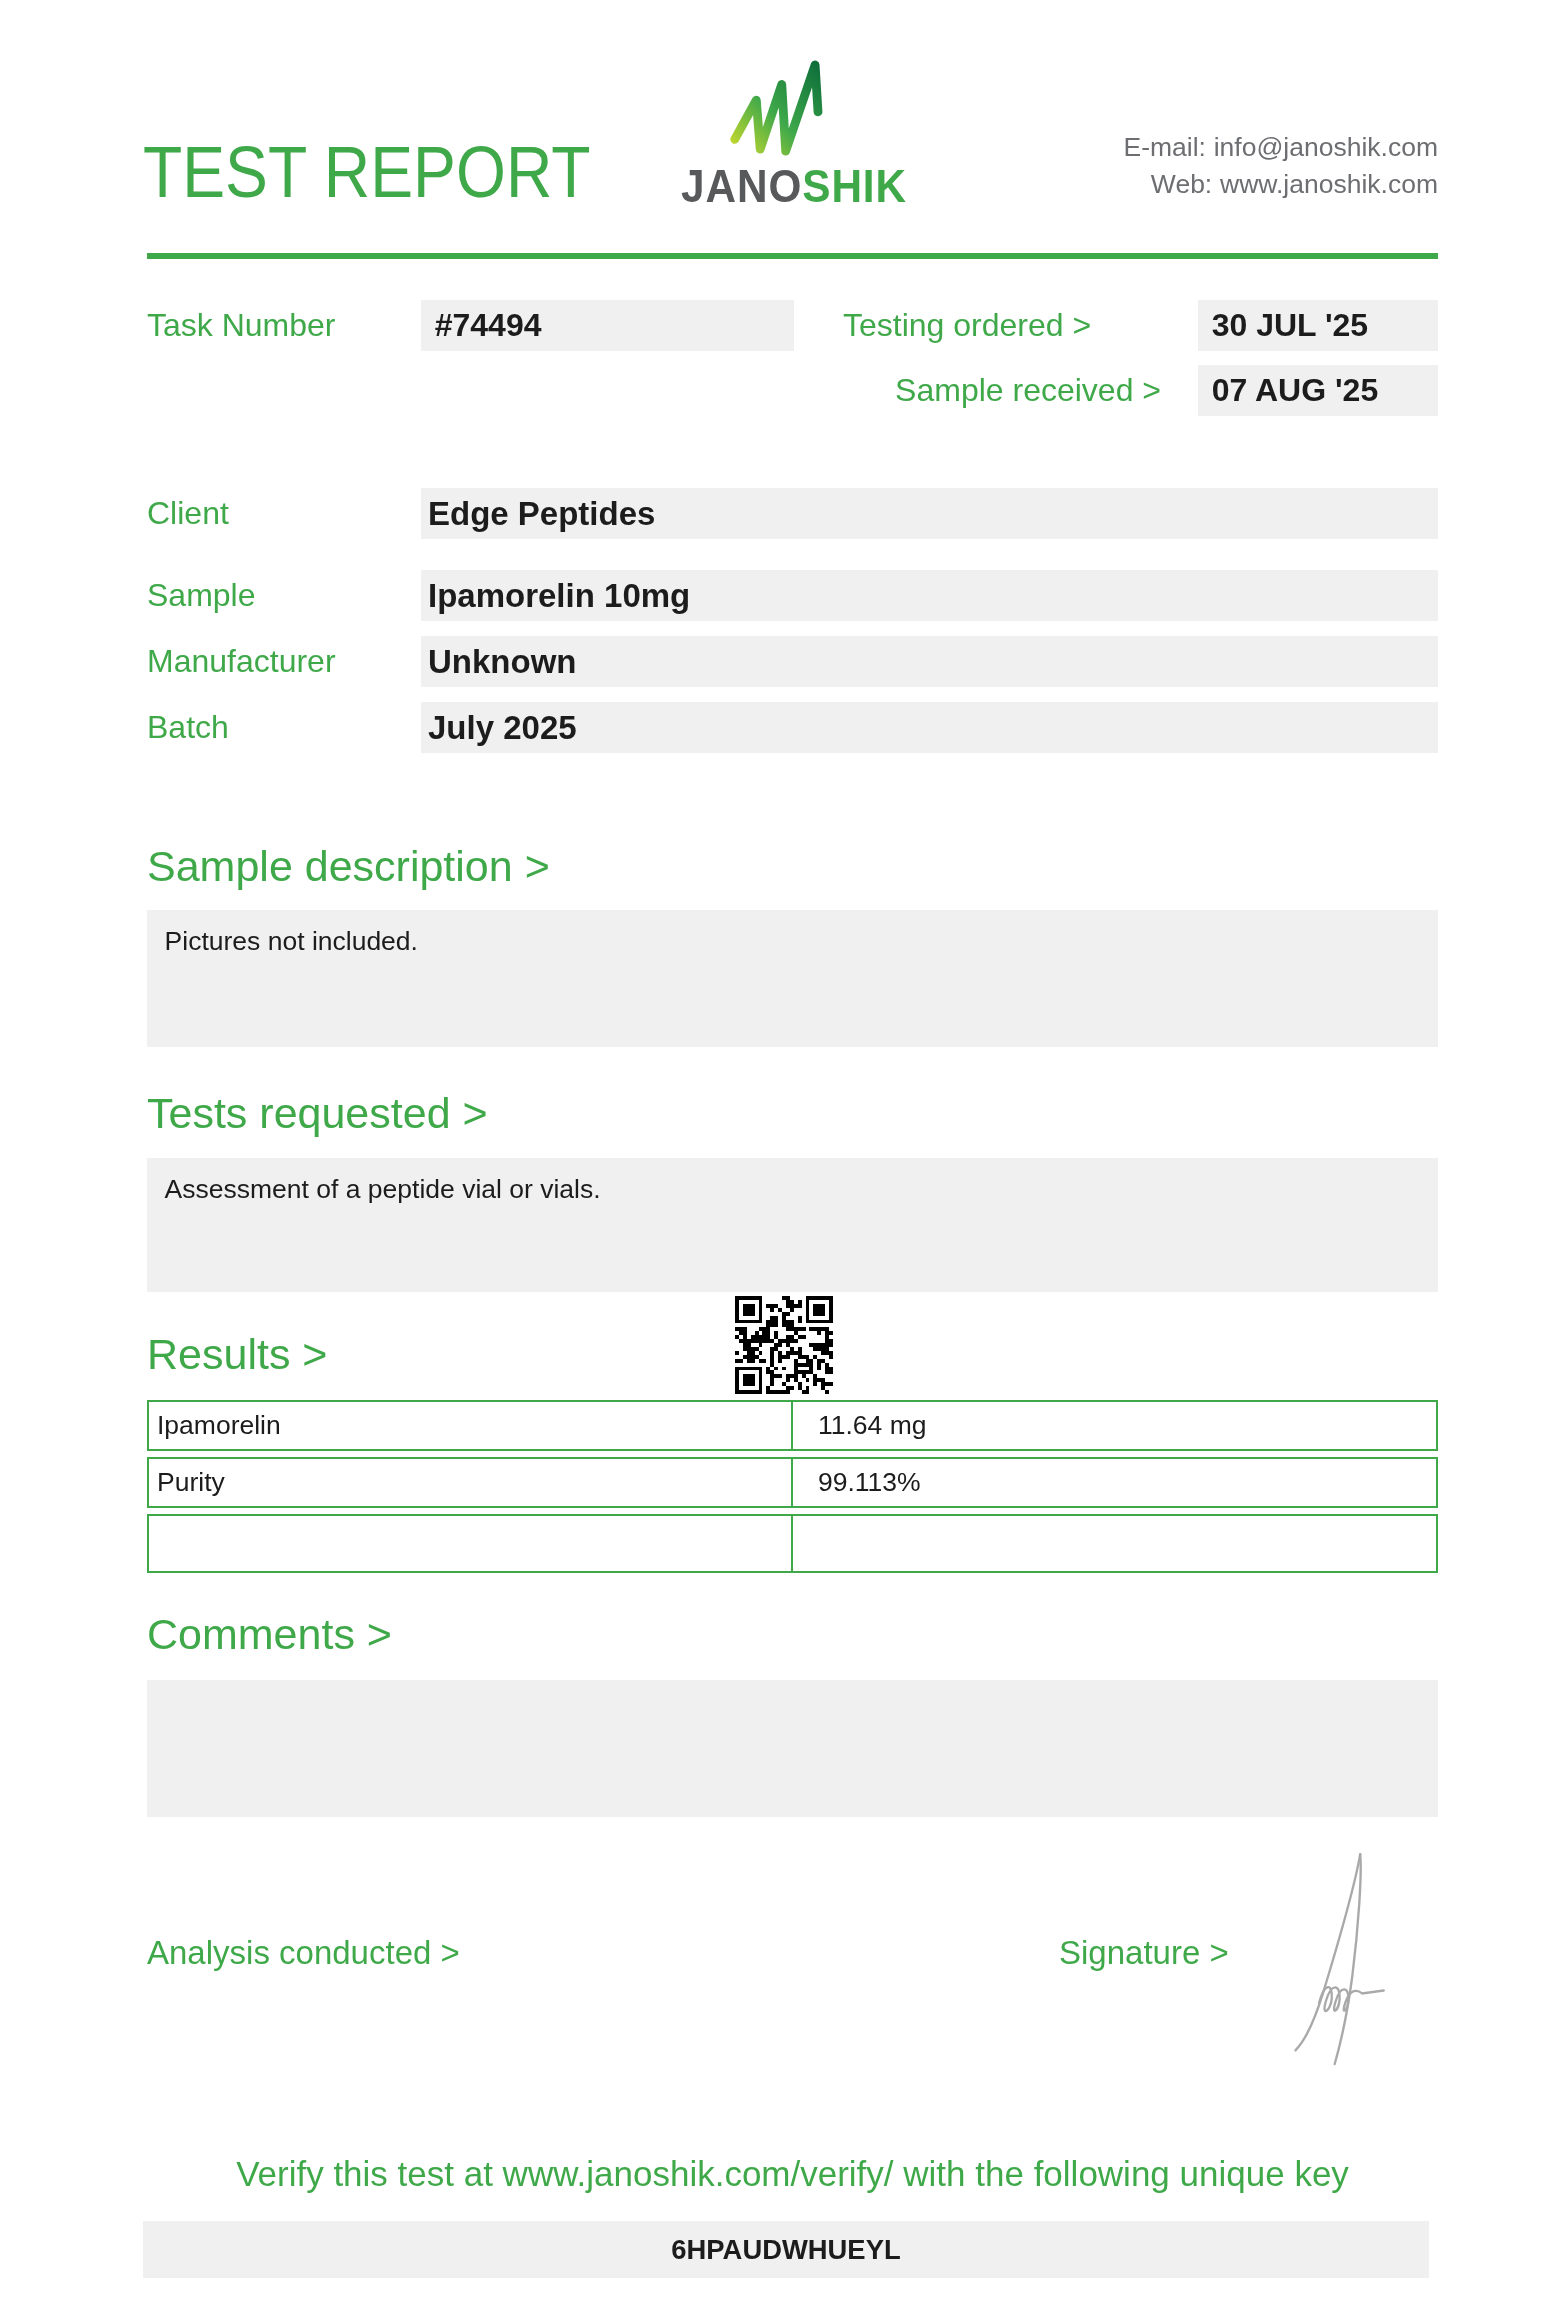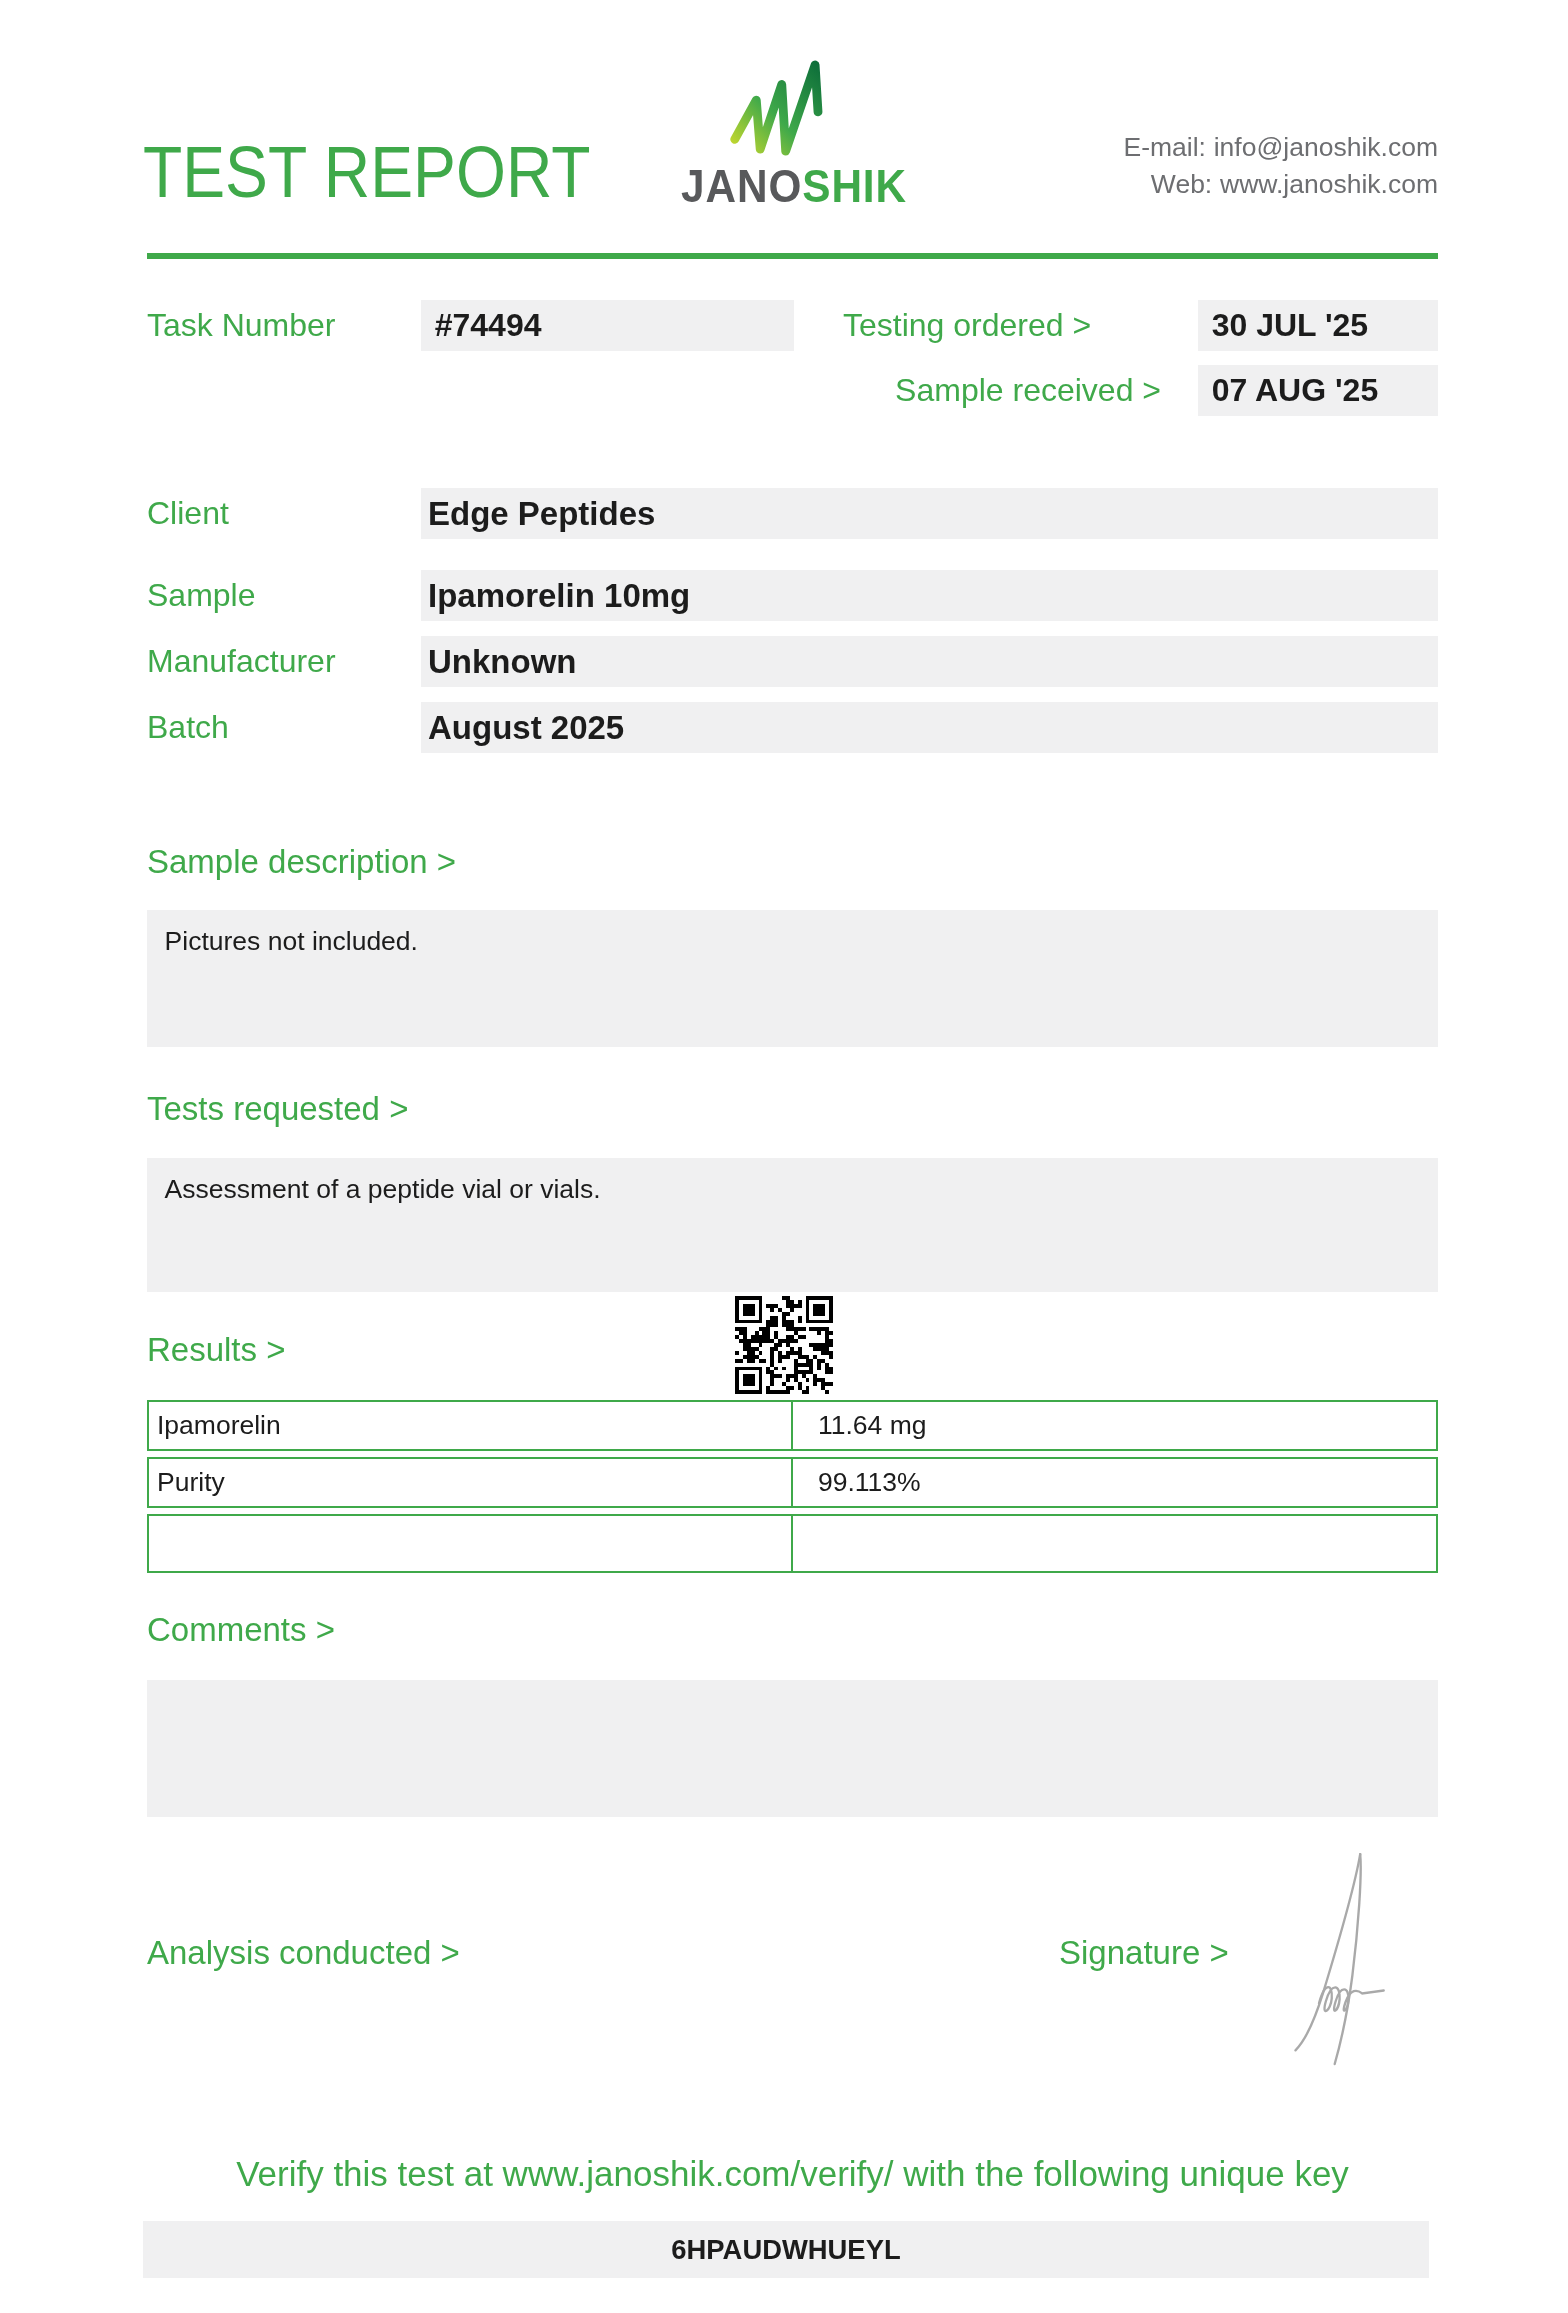--- a/index.html
+++ b/index.html
@@ -41,21 +41,21 @@
 
   
   .drow{position:absolute;left:147px;width:1291px;height:51px;}
   .drow .dl{position:absolute;left:0;top:0;color:var(--green);font-size:32px;
             font-weight:500;line-height:51px;}
   .drow .dv{position:absolute;left:274px;right:0;top:0;background:var(--box);
             color:var(--ink);font-size:33px;font-weight:600;line-height:51px;padding-left:7px;}
   .drow1{top:488px;} .drow2{top:570px;} .drow3{top:636px;} .drow4{top:702px;}
 
   
-  .sec-head{position:absolute;left:147px;color:var(--green);font-size:33px;
+  .sec-head{position:absolute;left:147px;color:var(--green);font-size:43px;
             font-weight:500;line-height:1;white-space:nowrap;}
   .sd-head{top:845px;} .tr-head{top:1092px;} .res-head{top:1333px;} .com-head{top:1613px;}
   .gray-box{position:absolute;left:147px;width:1291px;background:var(--box);
             color:var(--ink);font-size:26.5px;font-weight:500;padding:15.7px 17.6px;}
   .sd-box{top:910px;height:137px;}
   .tr-box{top:1158px;height:134px;}
   .com-box{top:1680px;height:137px;}
 
   .qr{position:absolute;left:735px;top:1294px;}
 
@@ -122,21 +122,21 @@
   <div class="drow drow2">
     <span class="dl">Sample</span>
     <span class="dv">Ipamorelin 10mg</span>
   </div>
   <div class="drow drow3">
     <span class="dl">Manufacturer</span>
     <span class="dv">Unknown</span>
   </div>
   <div class="drow drow4">
     <span class="dl">Batch</span>
-    <span class="dv">August 2025</span>
+    <span class="dv">July 2025</span>
   </div>
 
   <div class="sec-head sd-head">Sample description &gt;</div>
   <div class="gray-box sd-box">
     <span>Pictures not included.</span>
   </div>
 
   <div class="sec-head tr-head">Tests requested &gt;</div>
   <div class="gray-box tr-box">
     <span>Assessment of a peptide vial or vials.</span>

